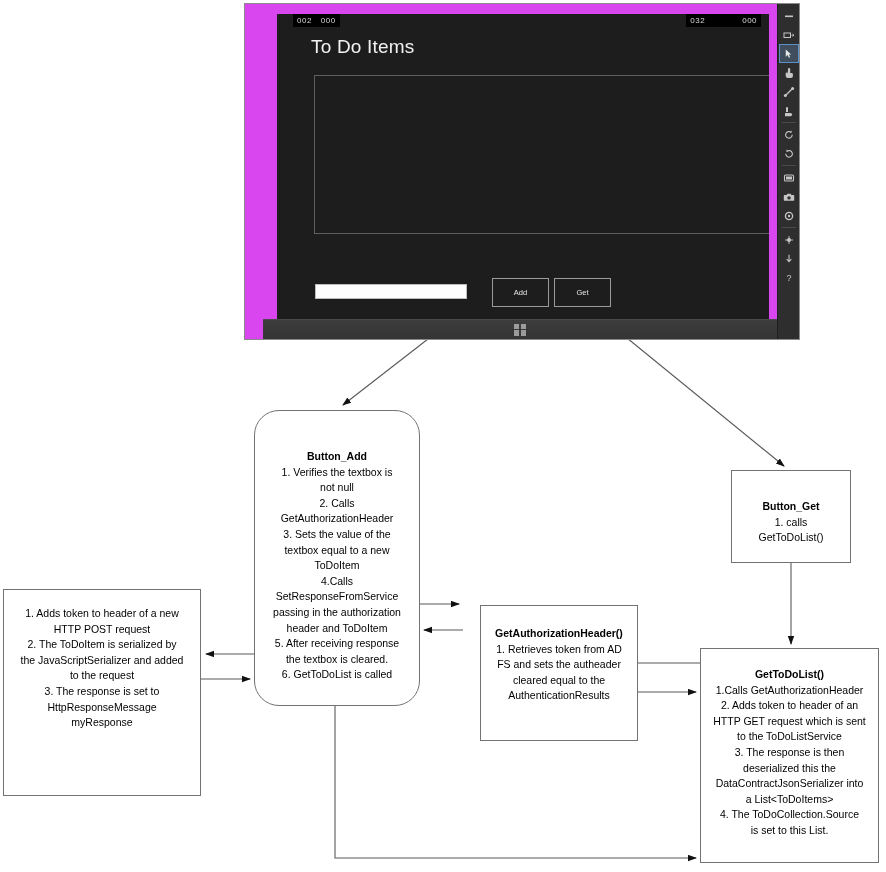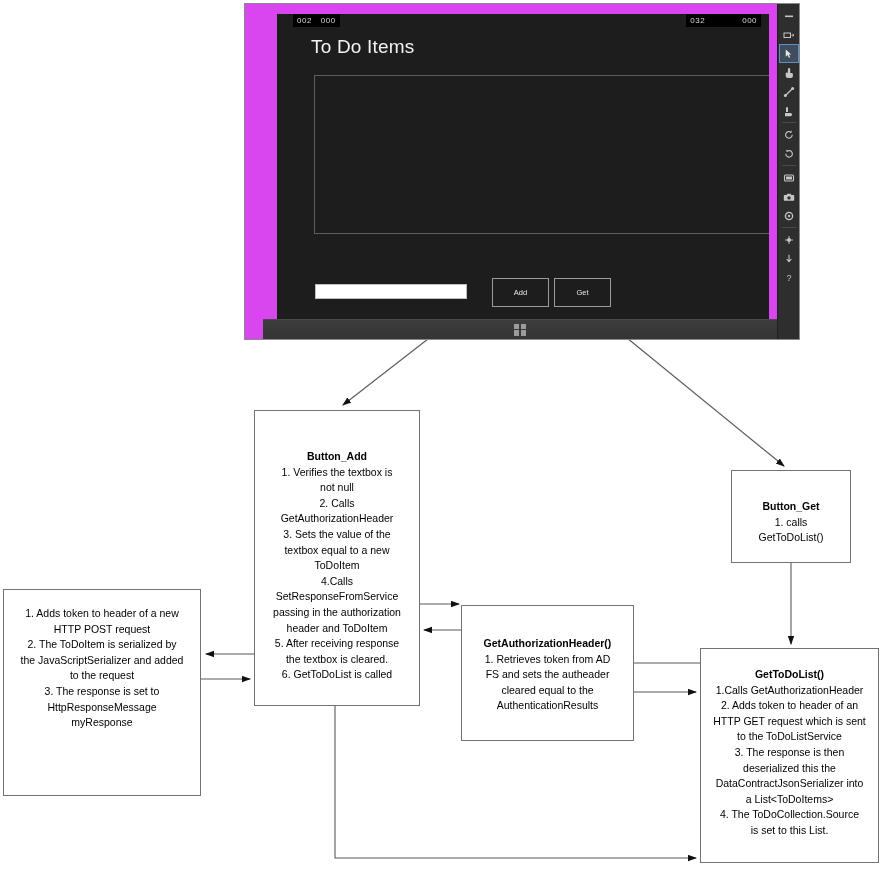--- a/index.html
+++ b/index.html
@@ -194,24 +194,24 @@
     font-family: "Liberation Sans", sans-serif;
     padding: 6px 4px;
     overflow: hidden;
   }
   .node .title {
     font-weight: bold;
     display: block;
   }
   .node .line { display: block; }
 
-  #node-button-add      { left: 254px; top: 410px; width: 166px; height: 296px; padding-top: 38px; }
+  #node-button-add      { left: 254px; top: 410px; width: 166px; height: 296px; padding-top: 38px; border-radius: 25px; }
   #node-button-get      { left: 731px; top: 470px; width: 120px; height: 93px; padding-top: 28px; }
   #node-setresponse     { left: 3px;   top: 589px; width: 198px; height: 207px; padding-top: 16px; }
-  #node-getauthheader   { left: 461px; top: 605px; width: 173px; height: 136px; padding-top: 30px; }
+  #node-getauthheader   { left: 480px; top: 605px; width: 158px; height: 136px; padding-top: 20px; }
   #node-gettodolist     { left: 700px; top: 648px; width: 179px; height: 215px; padding-top: 18px; }
 </style>
 </head>
 <body>
 
 <svg id="flow" viewBox="0 0 886 872" xmlns="http://www.w3.org/2000/svg">
   <defs>
     <marker id="ah" markerWidth="9" markerHeight="9" refX="8" refY="3.2" orient="auto" markerUnits="userSpaceOnUse">
       <path d="M0,0 L9,3.2 L0,6.4 z" fill="#111111"></path>
     </marker>

